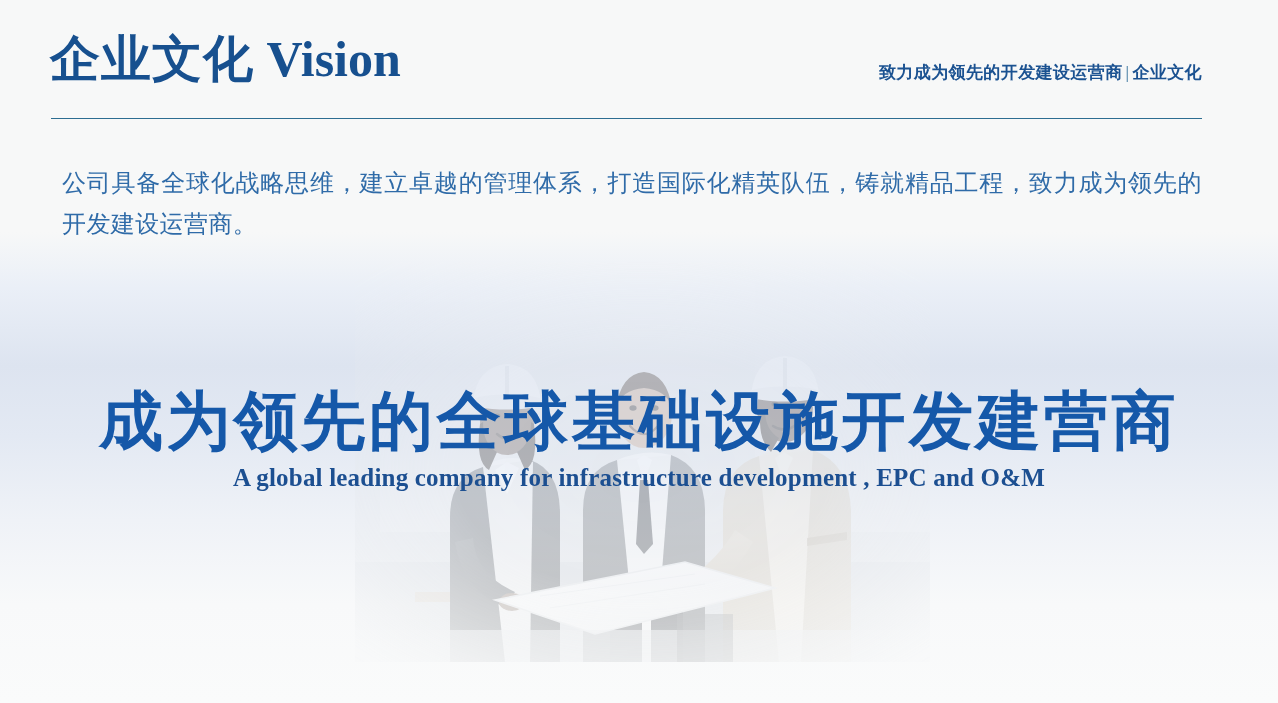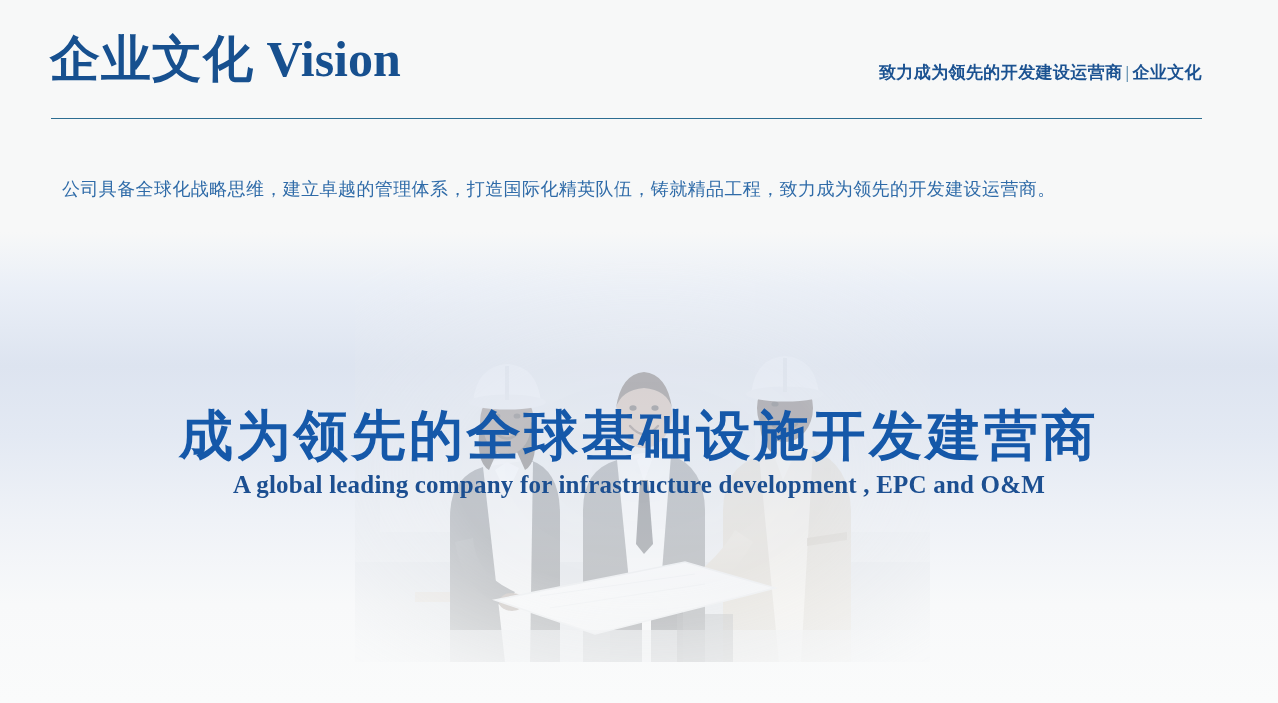--- a/index.html
+++ b/index.html
@@ -77,46 +77,45 @@
     top: 118px;
     width: 1151px;
     height: 0;
     border-top: 1.6px solid #2c6d91;
   }
 
   
   .intro {
     position: absolute;
     left: 62px;
-    top: 174px;
+    top: 163px;
     width: 1140px;
-    font-size: 18px;
+    font-size: 24px;
     line-height: 1.72;
     color: #2f6ba8;
     letter-spacing: 0.4px;
     text-align: justify;
   }
 
   
   .slogan-block {
     position: absolute;
     left: 0;
     top: 386px;
     width: 1278px;
     text-align: center;
   }
   .slogan-cn {
     font-family: "Liberation Sans", "DejaVu Sans", sans-serif;
-    font-size: 54px;
+    font-size: 64px;
     font-weight: 700;
     line-height: 1.12;
     color: #1558a9;
     letter-spacing: 3.5px;
     white-space: nowrap;
-    margin-top: 19px;
   }
   .slogan-en {
     margin-top: 6px;
     font-family: "Liberation Serif", "DejaVu Serif", serif;
     font-size: 25px;
     font-weight: 700;
     color: #1c4f91;
     letter-spacing: 0.2px;
     white-space: nowrap;
   }

